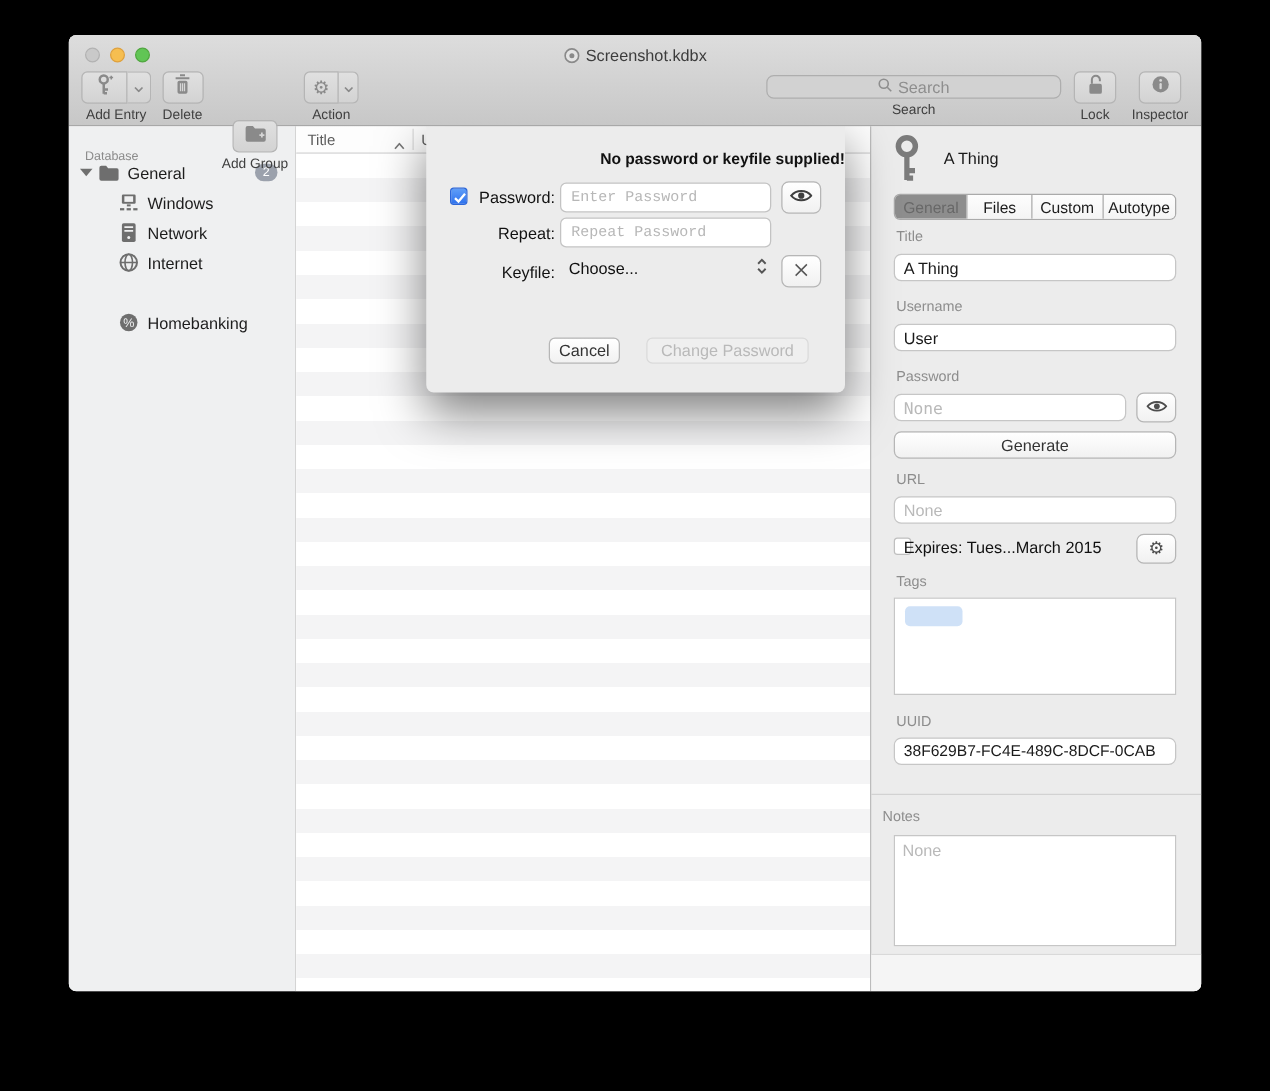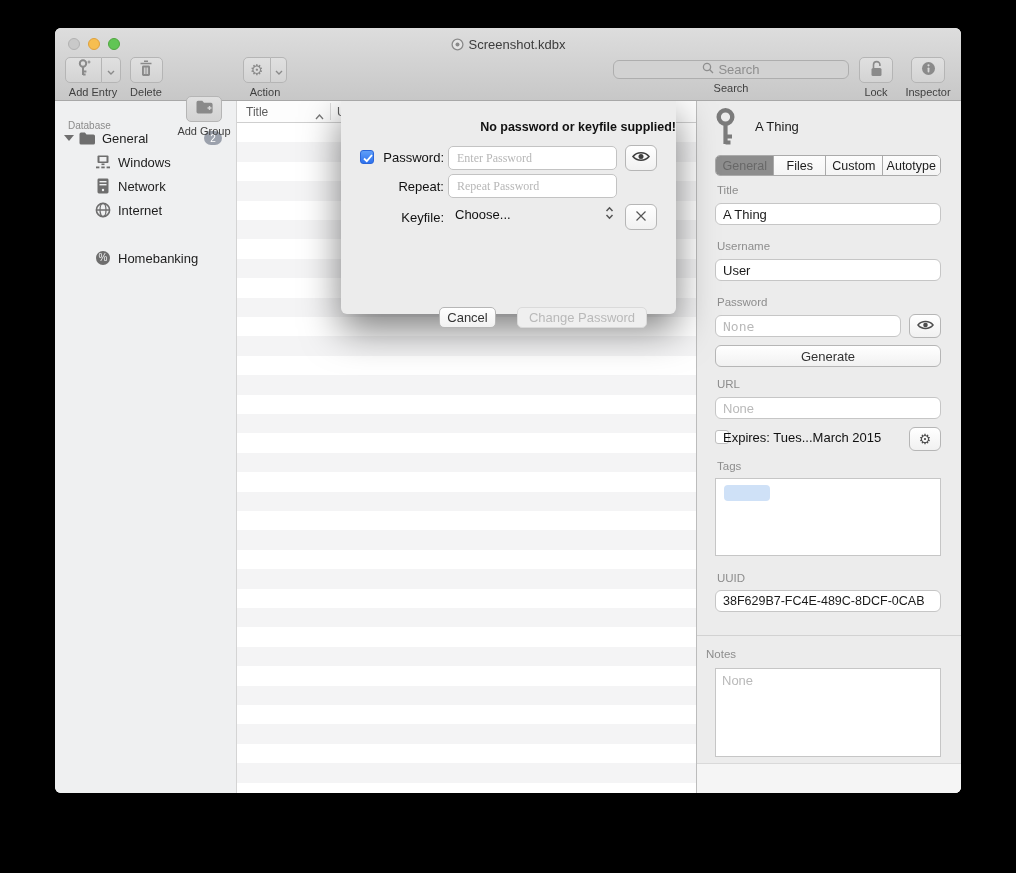--- a/index.html
+++ b/index.html
@@ -99,26 +99,26 @@
   .mono-ph::placeholder { font-family:"DejaVu Sans Mono",monospace; }
 
   
   .sheet { position:absolute; left:286px; top:73px; width:335px; height:213px; background:#ececec;
            border-radius:0 0 6px 6px; box-shadow:0 16px 38px rgba(0,0,0,.5); z-index:5; }
   .sheet-msg { position:absolute; top:19px; left:0; right:0; text-align:right; font-size:12.5px;
                font-weight:bold; color:#111; }
   .sheet-label { position:absolute; width:73px; left:30px; text-align:right; font-size:13px; color:#111; }
   .sheet-input { position:absolute; left:107px; width:169px; height:24px; border:1px solid #c3c3c3;
                  border-radius:5px; background:#fff; padding:0 8px; font-size:12px; outline:none;
-                 font-family:Liberation Serif, serif; }
+                 font-family:Liberation Mono, monospace; }
   .sheet-input::placeholder { color:#b7b7b7; }
   .sheet .icon-btn { left:284px; }
   .popup-text { position:absolute; left:114px; top:106px; font-size:13px; color:#111; }
   .stepper { position:absolute; left:264px; top:105px; color:#555; }
-  .dlg-btn { position:absolute; height:21px;margin-top:37px; }
+  .dlg-btn { position:absolute; height:21px; }
   .dlg-btn.disabled { background:#efefef; border-color:#dadada; color:#b9b9b9; }
 </style>
 </head>
 <body>
 
 <div class="window">
 
   <div class="header">
     <span class="light close"></span>
     <span class="light min"></span>

